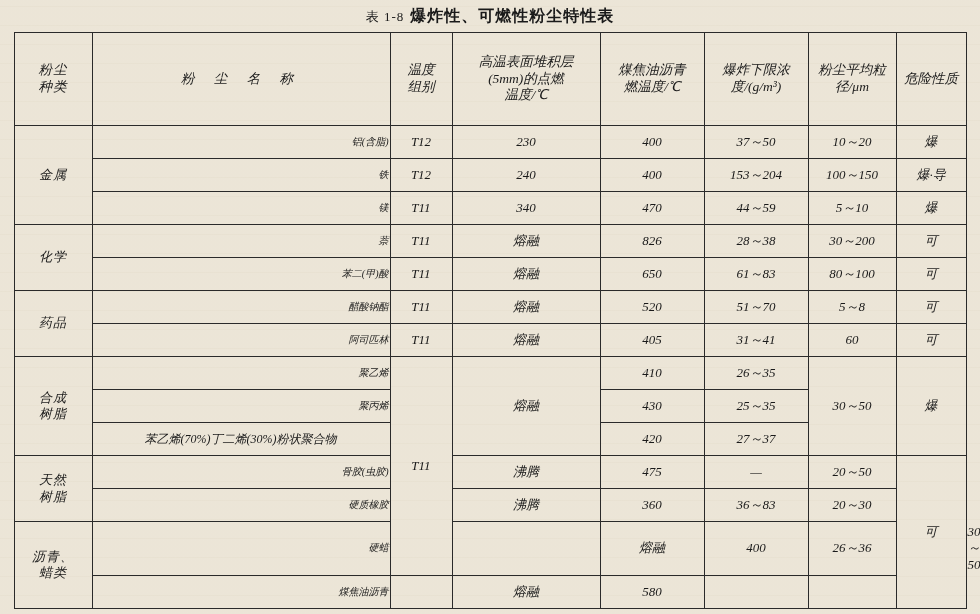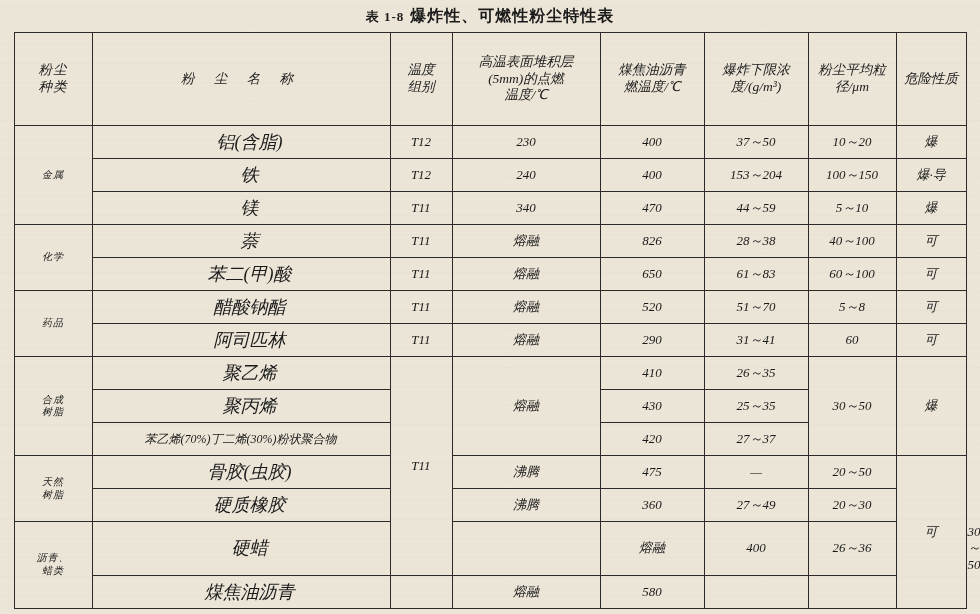--- a/index.html
+++ b/index.html
@@ -18,21 +18,21 @@
       repeating-linear-gradient(0deg,#efe9dc 0px,#efe9dc 18px,#e8e1d1 18px,#e8e1d1 19px);
   }
   .title{
     text-align:center;
     font-size:16px;
     font-weight:bold;
     letter-spacing:1px;
     padding-top:6px;
     padding-bottom:5px;
   }
-  .title .num{font-size:13px;font-weight:bold;margin-right:6px;}
+  .title .num{font-size:13px;font-weight:normal;margin-right:6px;}
   table{
     border-collapse:collapse;
     width:952px;
     margin:0 auto;
     table-layout:fixed;
     background:transparent;
     font-style:italic;
   }
   td,th{
     border:1px solid #2a2a2a;
@@ -43,22 +43,22 @@
     line-height:1.25;
   }
   thead td{
     font-weight:normal;
     font-size:13.5px;
     height:88px;
   }
   .hdr-cat{letter-spacing:1px;}
   .hdr-name{letter-spacing:8px;}
   tbody td{height:28px;}
-  .cat{letter-spacing:1px;font-size:10px;}
-  .name{text-align:center;padding-left:18px;font-size:18px;}
+  .cat{letter-spacing:1px;font-size:13px;}
+  .name{text-align:right;padding-left:18px;font-size:10px;}
   .name.c{text-align:center;padding-left:0;}
   .small{font-size:12px;}
   col.c1{width:78px;}
   col.c2{width:298px;}
   col.c3{width:62px;}
   col.c4{width:148px;}
   col.c5{width:104px;}
   col.c6{width:104px;}
   col.c7{width:88px;}
   col.c8{width:70px;}
@@ -149,48 +149,48 @@
         <td>爆</td>
       </tr>
 
       <tr>
         <td class="cat" rowspan="2">化学</td>
         <td class="name">萘</td>
         <td>T11</td>
         <td>熔融</td>
         <td>826</td>
         <td>28～38</td>
-        <td>40～100</td>
+        <td>30～200</td>
         <td>可</td>
       </tr>
       <tr>
         <td class="name">苯二(甲)酸</td>
         <td>T11</td>
         <td>熔融</td>
         <td>650</td>
         <td>61～83</td>
-        <td>60～100</td>
+        <td>80～100</td>
         <td>可</td>
       </tr>
 
       <tr>
         <td class="cat" rowspan="2">药品</td>
         <td class="name">醋酸钠酯</td>
         <td>T11</td>
         <td>熔融</td>
         <td>520</td>
         <td>51～70</td>
         <td>5～8</td>
         <td>可</td>
       </tr>
       <tr>
         <td class="name">阿司匹林</td>
         <td>T11</td>
         <td>熔融</td>
-        <td>290</td>
+        <td>405</td>
         <td>31～41</td>
         <td>60</td>
         <td>可</td>
       </tr>
 
       <tr>
         <td class="cat" rowspan="3">
           <div>合成</div>
           <div>树脂</div>
         </td>
@@ -222,21 +222,21 @@
         <td>沸腾</td>
         <td>475</td>
         <td>—</td>
         <td>20～50</td>
         <td rowspan="4">可</td>
       </tr>
       <tr>
         <td class="name">硬质橡胶</td>
         <td>沸腾</td>
         <td>360</td>
-        <td>27～49</td>
+        <td>36～83</td>
         <td>20～30</td>
       </tr>
 
       <tr>
         <td class="cat" rowspan="2">
           <div>沥青、</div>
           <div>蜡类</div>
         </td>
         <td class="name">硬蜡</td>
         <td></td>

